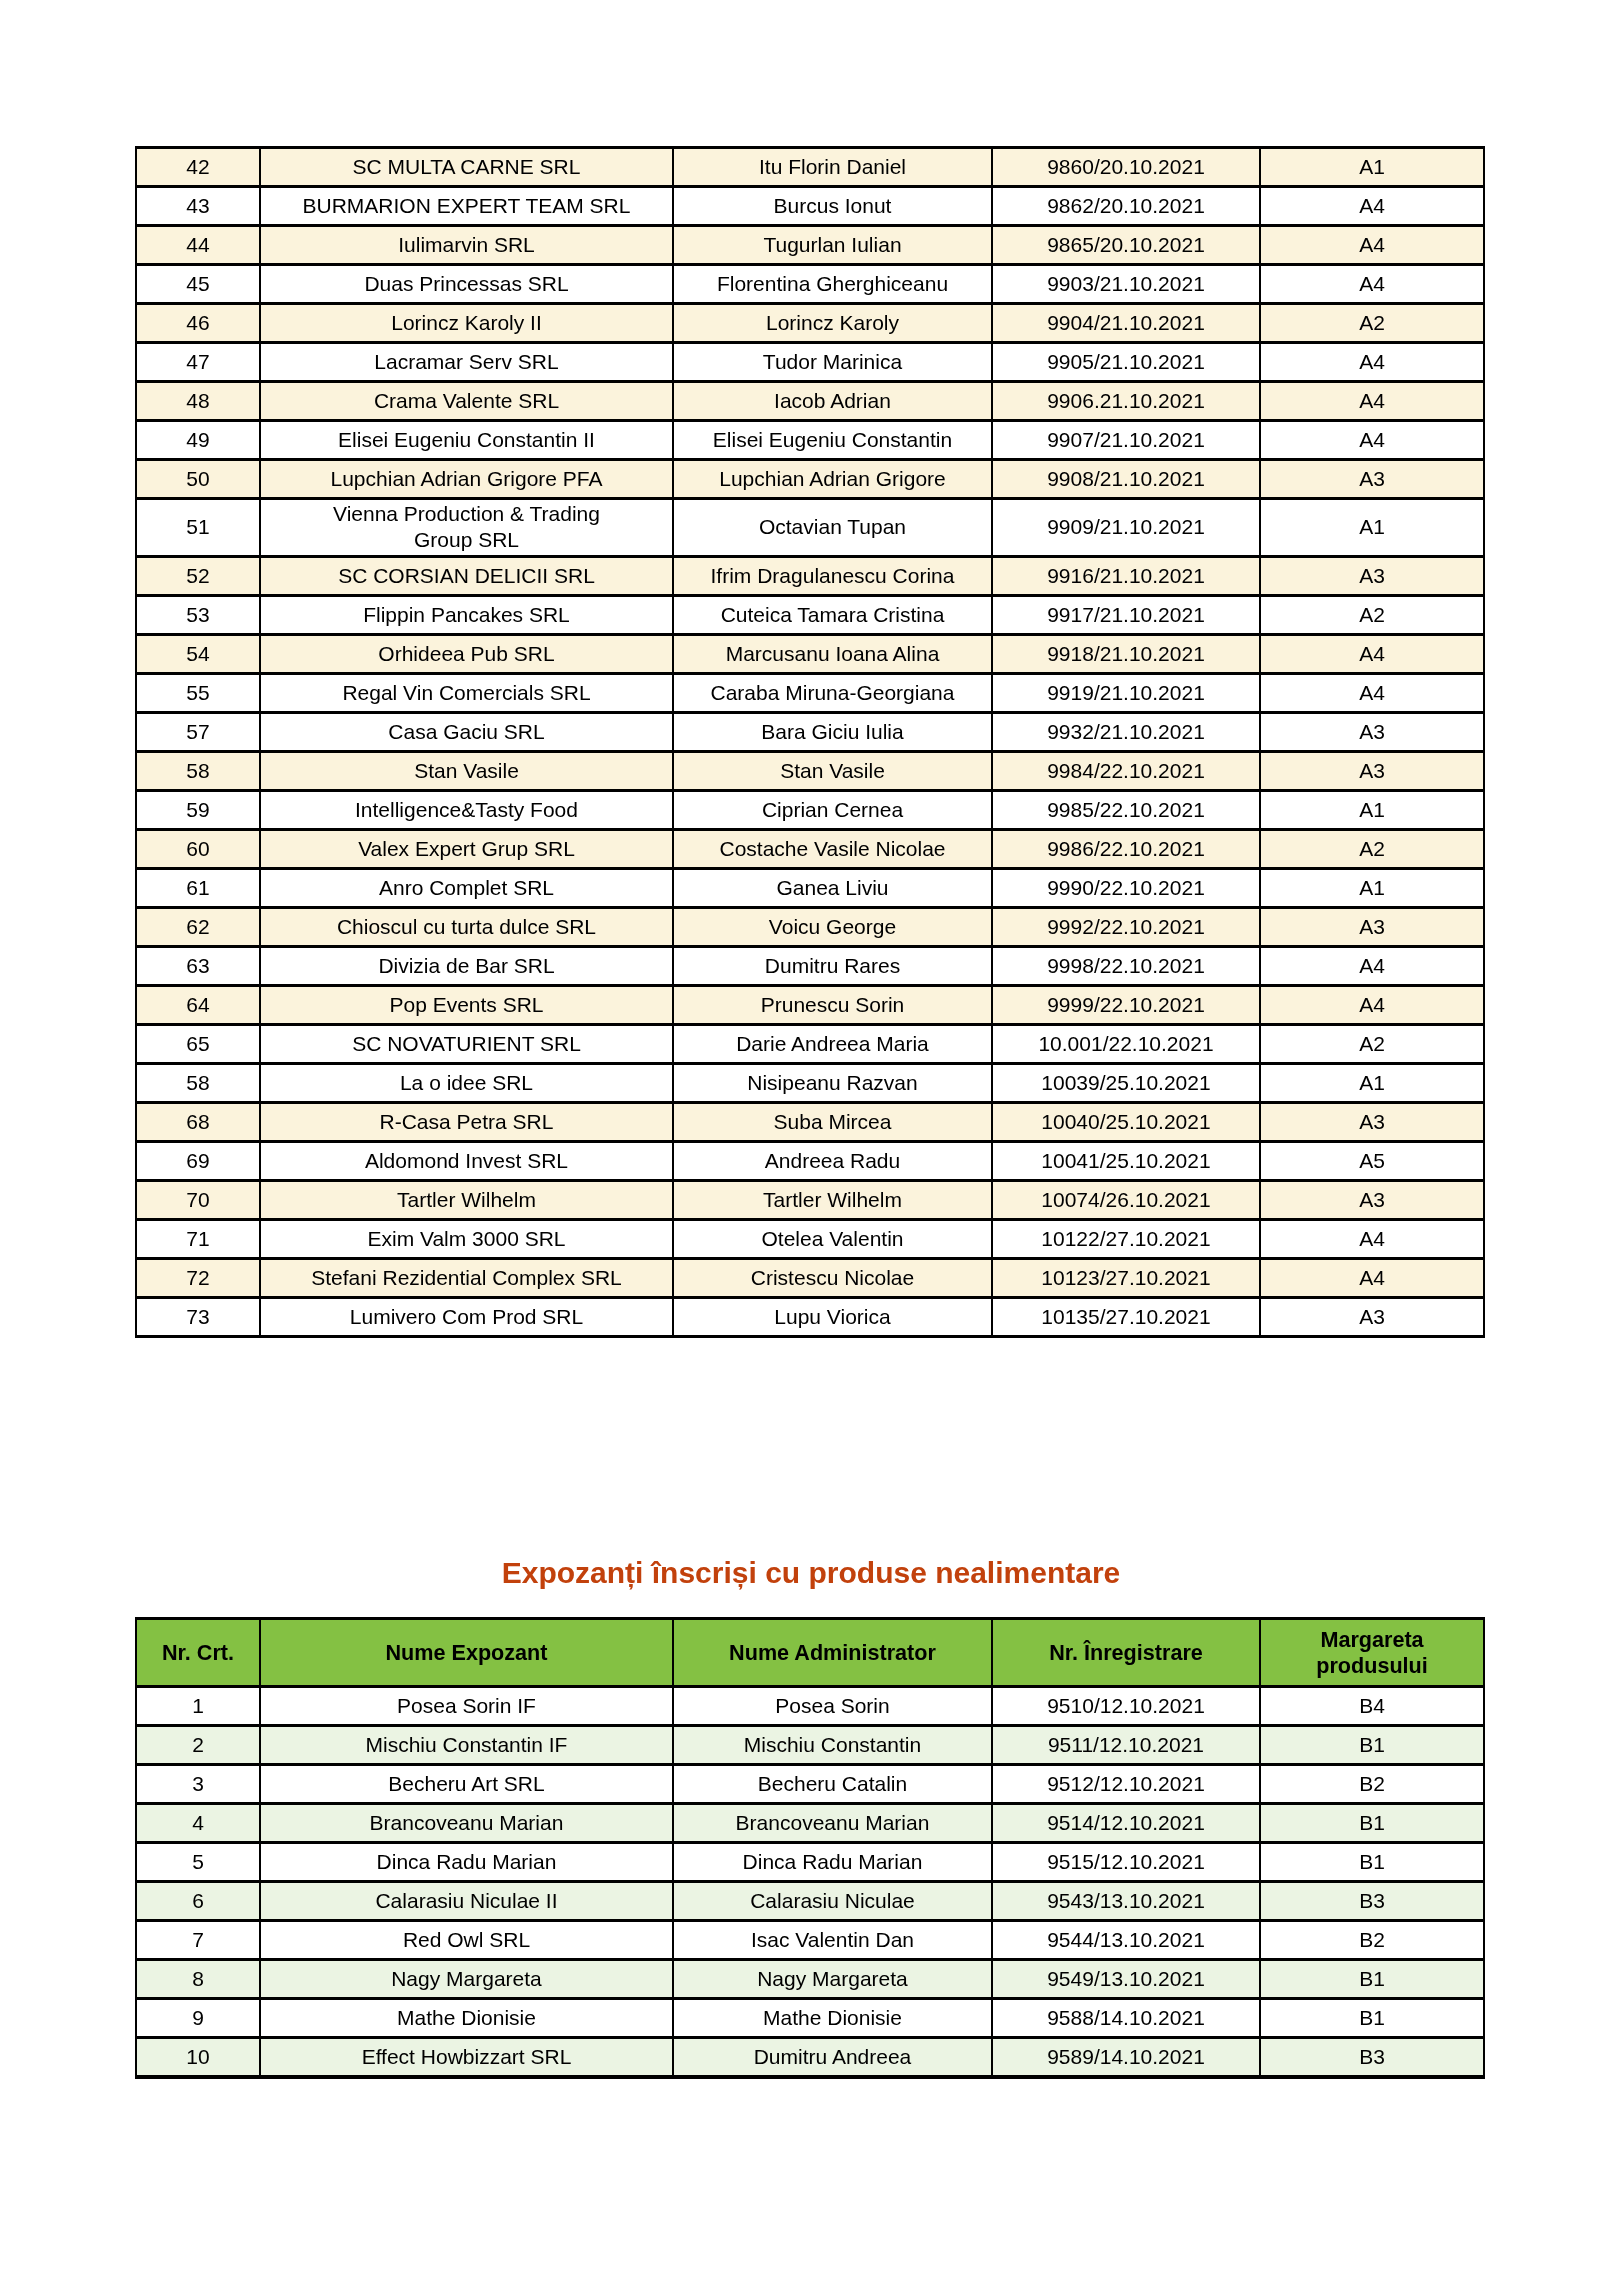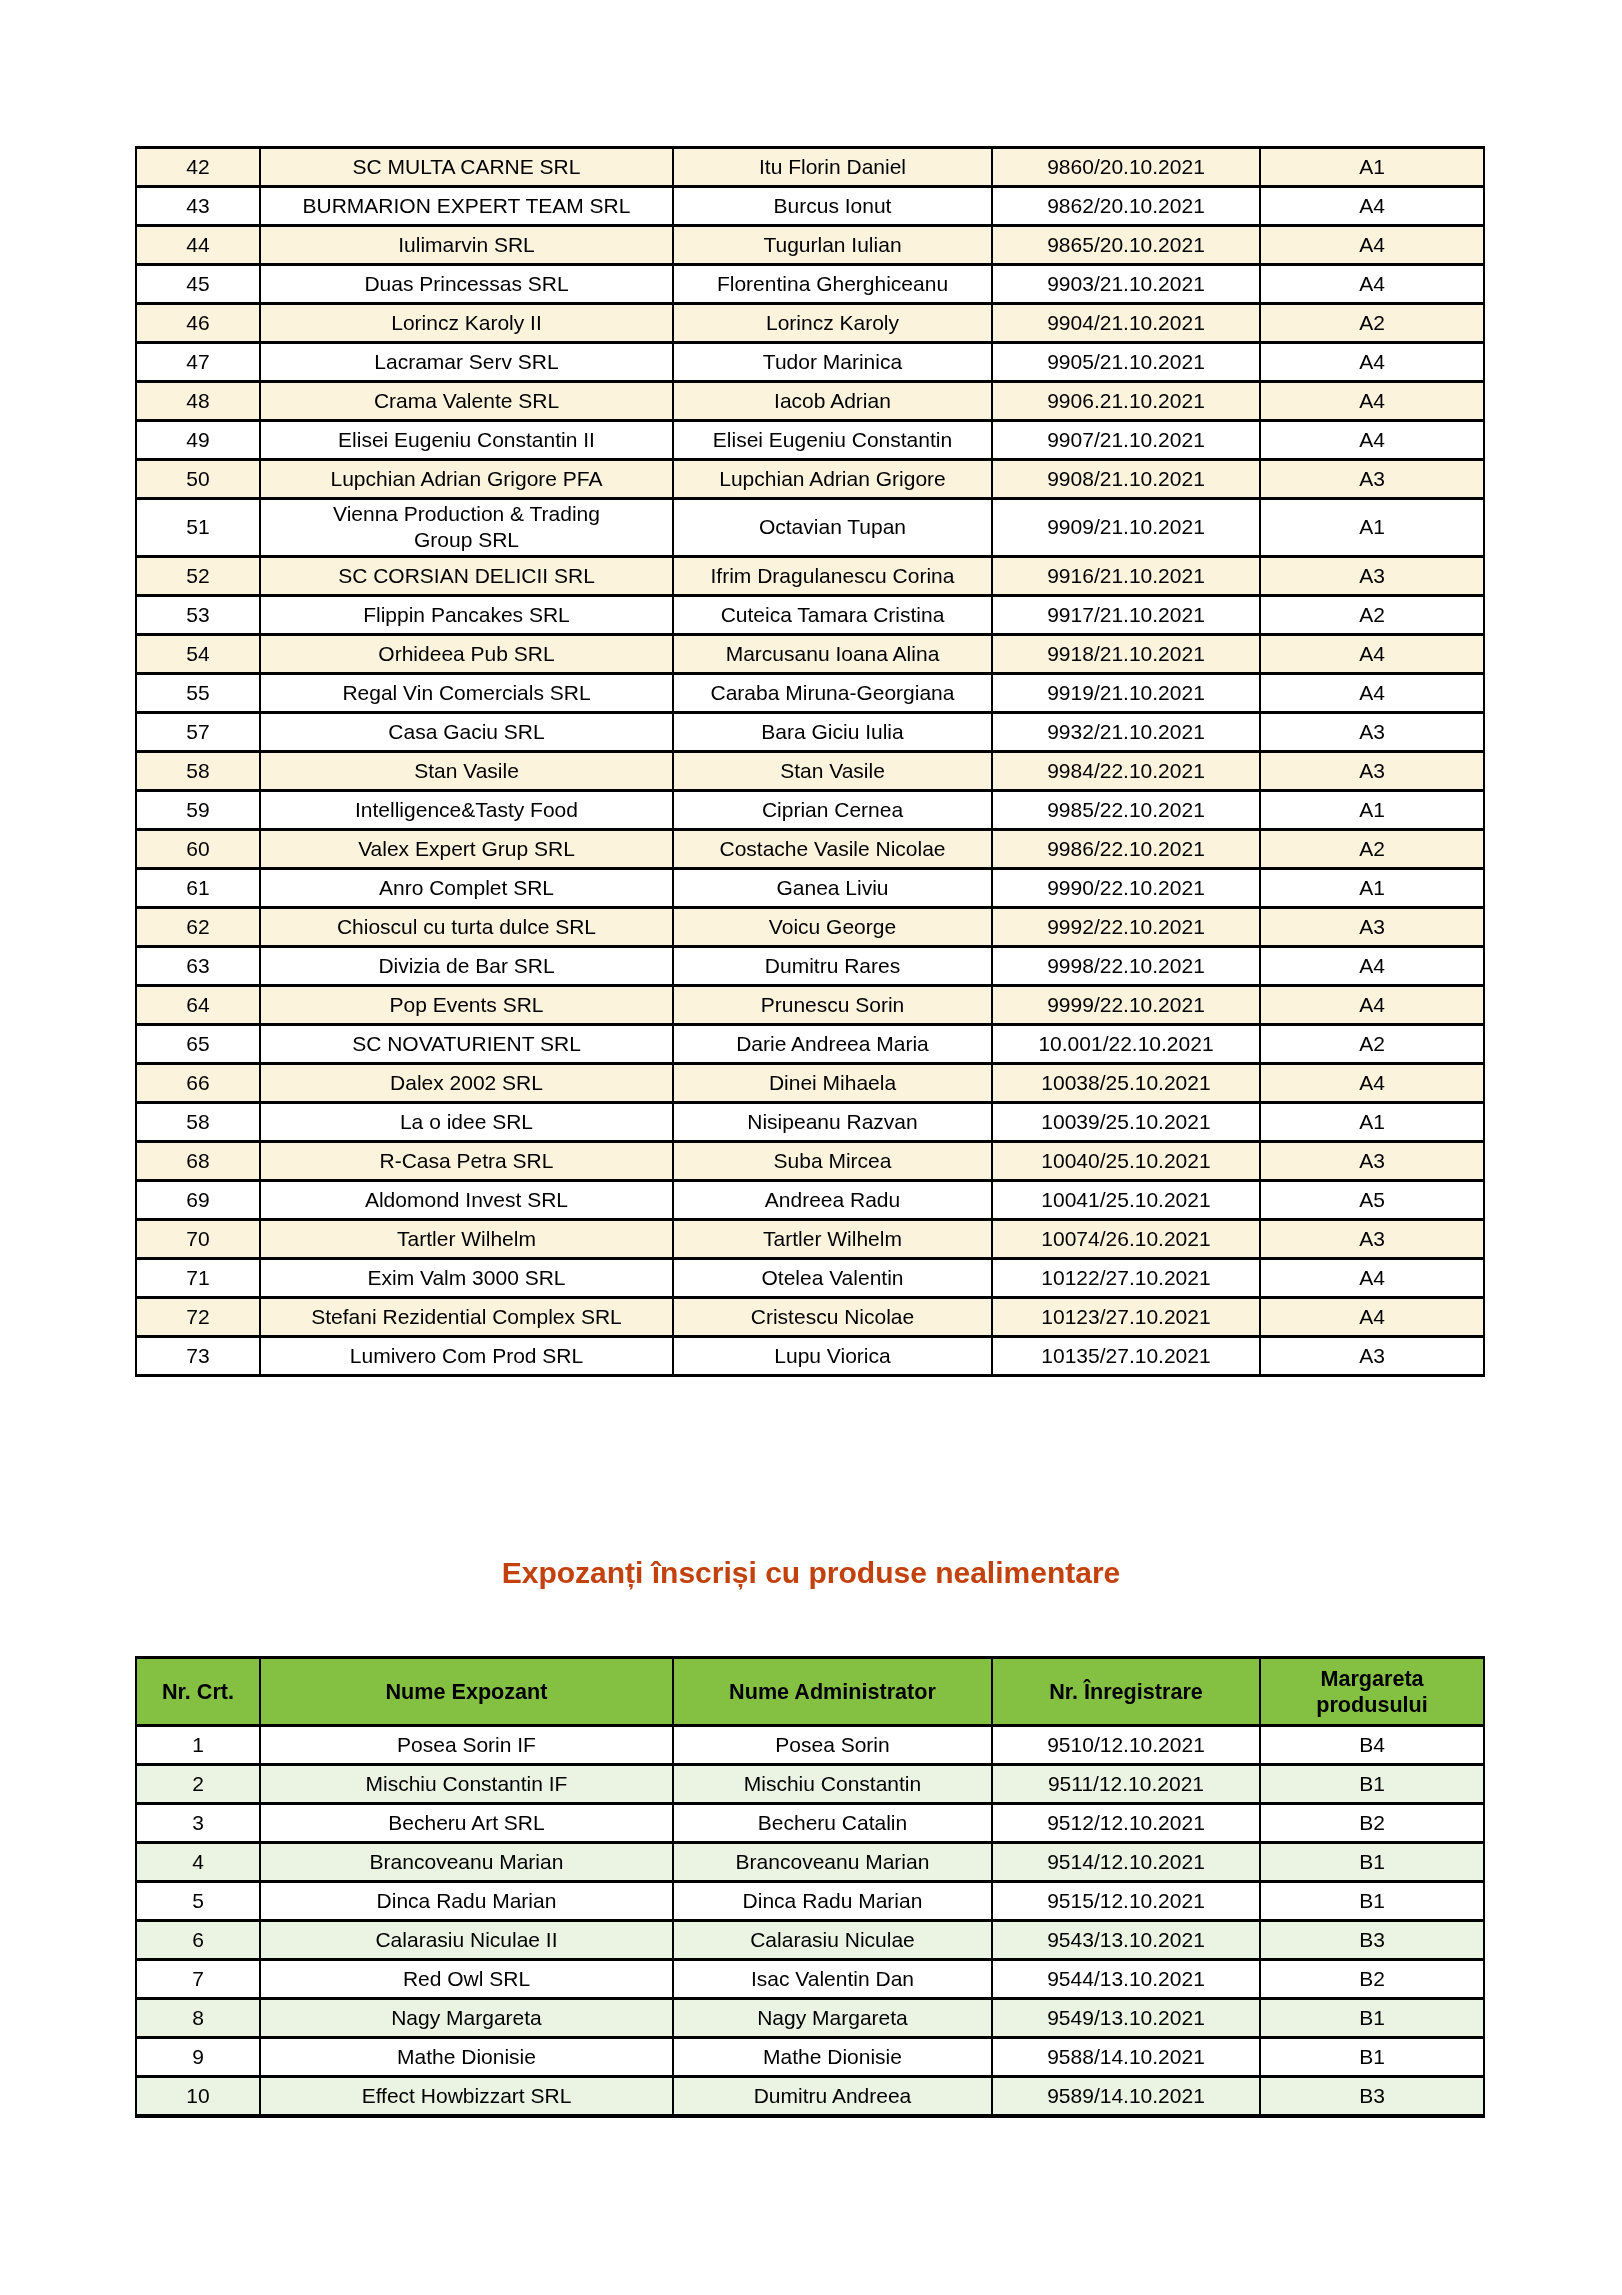--- a/index.html
+++ b/index.html
@@ -19,21 +19,21 @@
     position: absolute;
     left: 135px;
     width: 1349px;
     border-collapse: collapse;
     table-layout: fixed;
     border: 2.6px solid #000;
     font-size: 21px;
     line-height: 26px;
   }
   #table-food { top: 146px; }
-  #table-nonfood { top: 1656px; border-bottom-width: 4.6px; border-radius: 26px; }
+  #table-nonfood { top: 1617px; border-bottom-width: 4.6px; border-radius: 26px; }
 
   table.reg-table td, table.reg-table th {
     border: 2px solid #000;
     border-top-width: 3.3px;
     border-bottom-width: 3.3px;
     text-align: center;
     vertical-align: middle;
     padding: 1.3px 7.9px;
     box-sizing: border-box;
     height: 39px;
@@ -235,27 +235,20 @@
           <td>9999/22.10.2021</td>
           <td>A4</td>
         </tr>
         <tr>
           <td>65</td>
           <td>SC NOVATURIENT SRL</td>
           <td>Darie Andreea Maria</td>
           <td>10.001/22.10.2021</td>
           <td>A2</td>
         </tr>
-        <tr class="alt-cream">
-          <td>66</td>
-          <td>Dalex 2002 SRL</td>
-          <td>Dinei Mihaela</td>
-          <td>10038/25.10.2021</td>
-          <td>A4</td>
-        </tr>
         <tr>
           <td>58</td>
           <td>La o idee SRL</td>
           <td>Nisipeanu Razvan</td>
           <td>10039/25.10.2021</td>
           <td>A1</td>
         </tr>
         <tr class="alt-cream">
           <td>68</td>
           <td>R-Casa Petra SRL</td>

